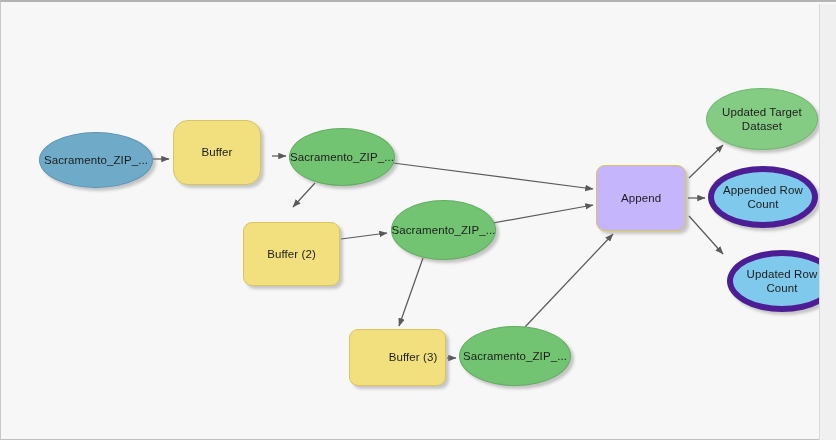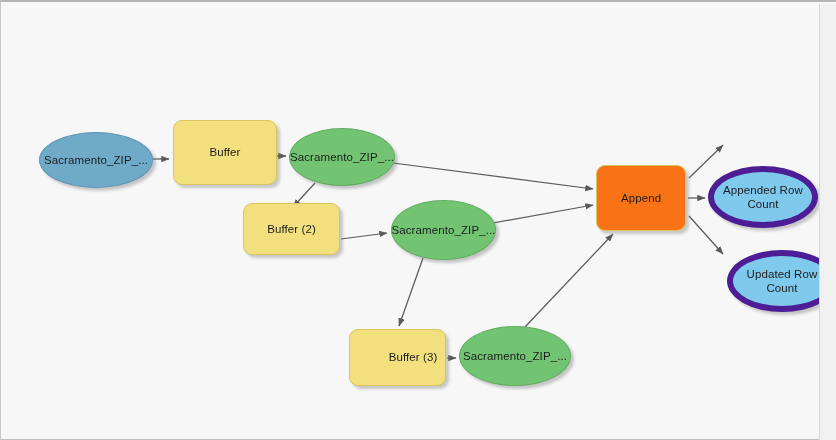--- a/index.html
+++ b/index.html
@@ -146,48 +146,52 @@
           <path d="M 688,176 L 722,143"></path>
           <path d="M 687,196 L 704,196"></path>
           <path d="M 688,214 L 722,252"></path>
         </g>
     </svg>
 
     <div class="node ellipse-node ellipse-input" style="left: 38px; top: 130px; width: 114px; height: 56px; background: rgb(111, 171, 201);">
       <span class="node-label">Sacramento_ZIP_...</span>
     </div>
 
-    <div class="node tool-node" style="left: 172px; top: 118px; width: 104px; height: 65px; background: rgb(242, 224, 126); border-color: rgb(217, 196, 96);">
+    <div class="node tool-node" style="left: 172px; top: 118px; width: 88px; height: 65px; background: rgb(242, 224, 126); border-color: rgb(217, 196, 96); border-radius: 15px;">
       <span class="node-label">Buffer</span>
     </div>
 
     <div class="node ellipse-node ellipse-derived" style="left: 288px; top: 126px; width: 106px; height: 58px; background: rgb(114, 196, 114);">
       <span class="node-label">Sacramento_ZIP_...</span>
     </div>
 
-    <div class="node tool-node" style="left: 242px; top: 201px; width: 97px; height: 52px; background: rgb(242, 224, 126); border-color: rgb(217, 196, 96);">
+    <div class="node tool-node" style="left: 242px; top: 220px; width: 97px; height: 64px; background: rgb(242, 224, 126); border-color: rgb(217, 196, 96);">
       <span class="node-label">Buffer (2)</span>
     </div>
 
     <div class="node ellipse-node ellipse-derived" style="left: 390px; top: 198px; width: 105px; height: 60px; background: rgb(114, 196, 114);">
       <span class="node-label">Sacramento_ZIP_...</span>
     </div>
 
     <div class="node tool-node" style="left: 348px; top: 327px; width: 97px; height: 57px; background: rgb(242, 224, 126); border-color: rgb(217, 196, 96); padding-left: 37px;">
       <span class="node-label">Buffer (3)</span>
     </div>
 
     <div class="node ellipse-node ellipse-derived" style="left: 458px; top: 324px; width: 112px; height: 60px; background: rgb(114, 196, 114);">
       <span class="node-label">Sacramento_ZIP_...</span>
     </div>
 
-    <div class="node tool-node" style="left: 595px; top: 163px; width: 90px; height: 66px; background: #f97316; border-color: rgb(217, 196, 96);">
+    <div class="node tool-node" style="left: 595px; top: 163px; width: 90px; height: 66px; background: #c4b5fd; border-color: rgb(217, 196, 96);">
       <span class="node-label">Append</span>
     </div>
 
+    <div class="node ellipse-node ellipse-derived-light" style="left: 705px; top: 86px; width: 112px; height: 62px; background: rgb(132, 203, 132);">
+      <span class="node-label">Updated Target
+Dataset</span>
+    </div>
 
     <div class="node ellipse-node ellipse-output-blue" style="left: 707px; top: 164px; width: 110px; height: 62px; background: rgb(127, 201, 236);">
       <span class="node-label">Appended Row
 Count</span>
     </div>
 
     <div class="node ellipse-node ellipse-output-blue" style="left: 726px; top: 248px; width: 110px; height: 62px; background: rgb(127, 201, 236);">
       <span class="node-label">Updated Row
 Count</span>
     </div>

